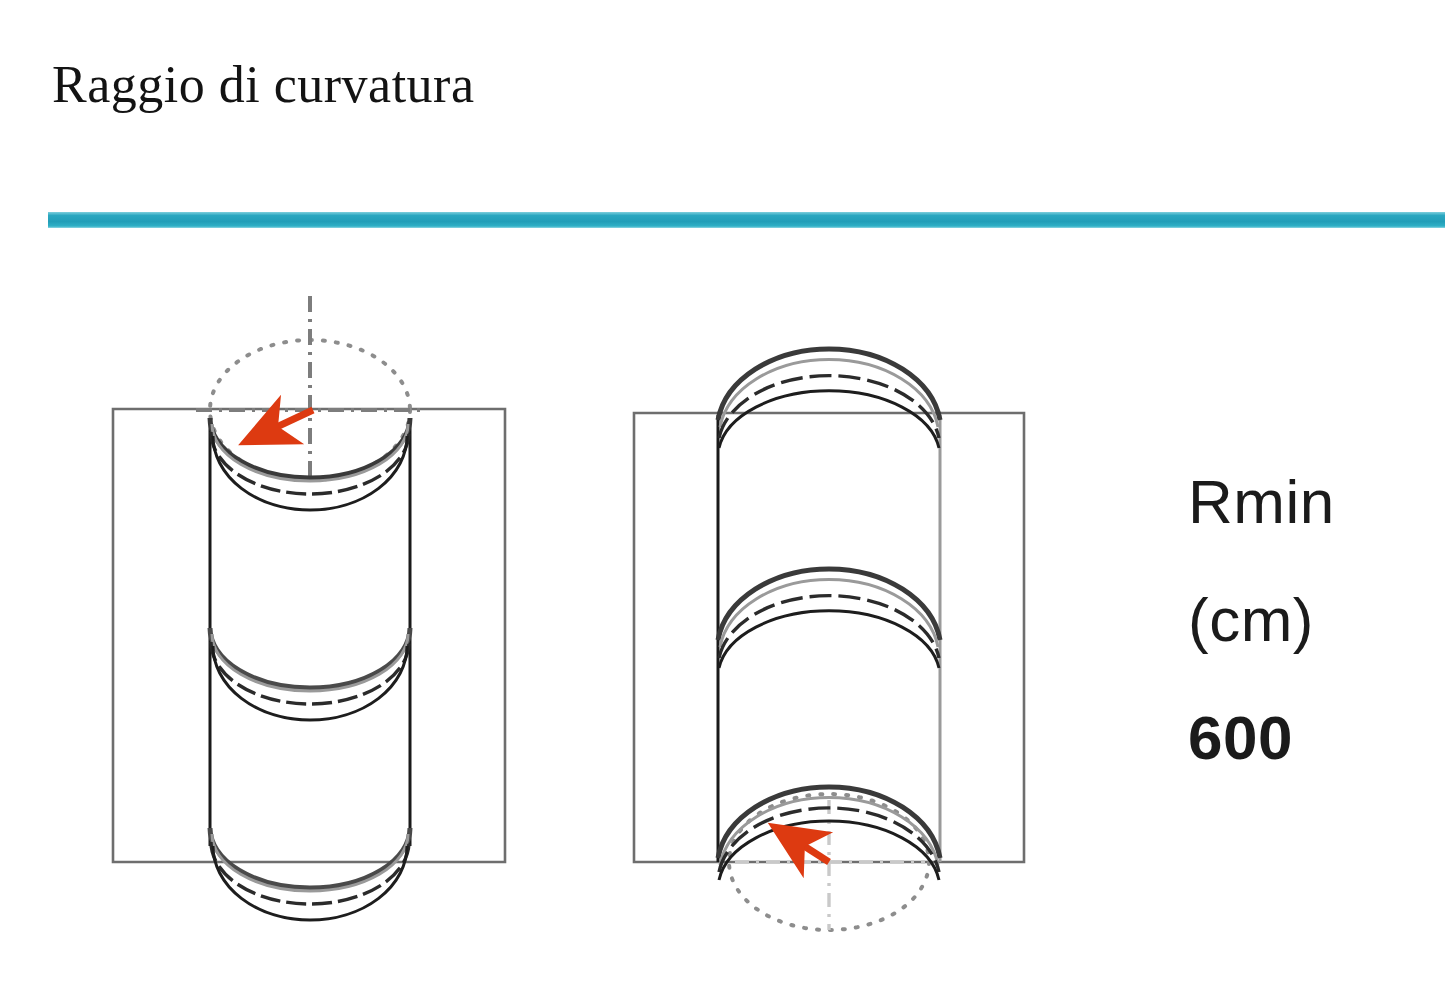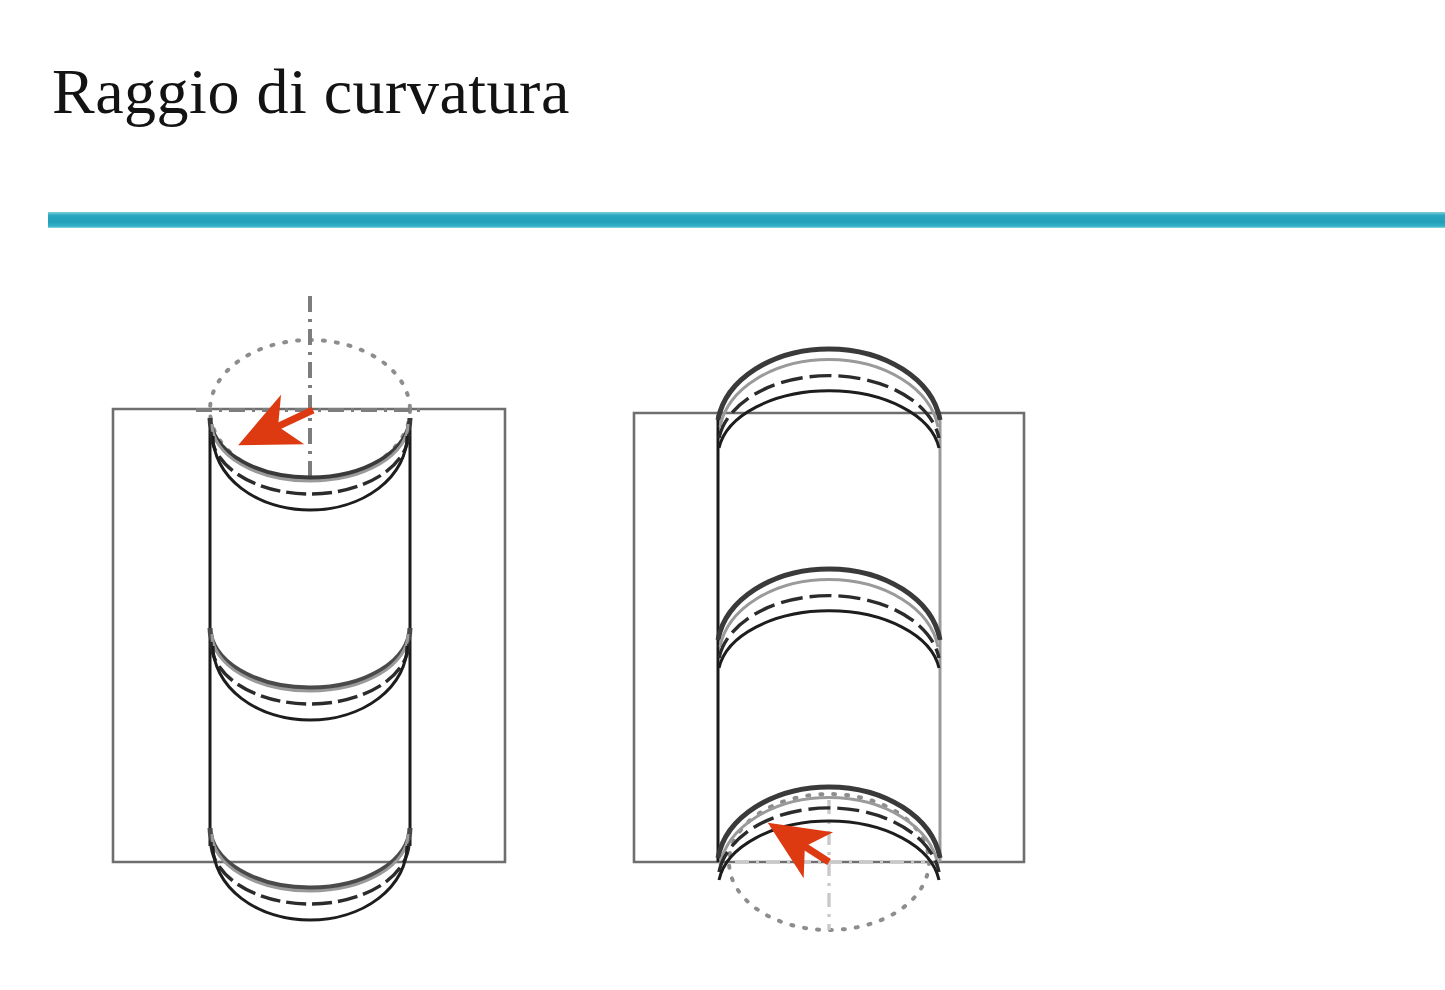--- a/index.html
+++ b/index.html
@@ -20,21 +20,21 @@
     inset: 0;
     background: #ffffff;
   }
 
   
   .slide-title {
     position: absolute;
     left: 52px;
     top: 58px;
     font-family: "Liberation Serif", serif;
-    font-size: 64px;
+    font-size: 52px;
     line-height: 1.05;
     color: #131313;
     font-weight: 400;
     letter-spacing: 0.5px;
     white-space: nowrap;
   }
 
   
   .divider-wrap {
     position: absolute;
@@ -191,14 +191,19 @@
         <path d="M719,872 A111,74 0 0 1 939,872" fill="none" stroke="#2b2b2b" stroke-width="3.4" stroke-dasharray="22 7"></path>
         <path d="M719,880 A111,68 0 0 1 939,880" fill="none" stroke="#1d1d1d" stroke-width="3"></path>
       </g>
 
       <g>
         <line x1="829" y1="862" x2="776" y2="828" stroke="#dd3a11" stroke-width="7" marker-end="url(#redArrow)"></line>
       </g>
     </g>
   </svg>
 
+  <div class="legend">
+    <div class="legend-line">Rmin</div>
+    <div class="legend-line">(cm)</div>
+    <div class="legend-line value">600</div>
+  </div>
 
 </div>
 
 </body></html>

